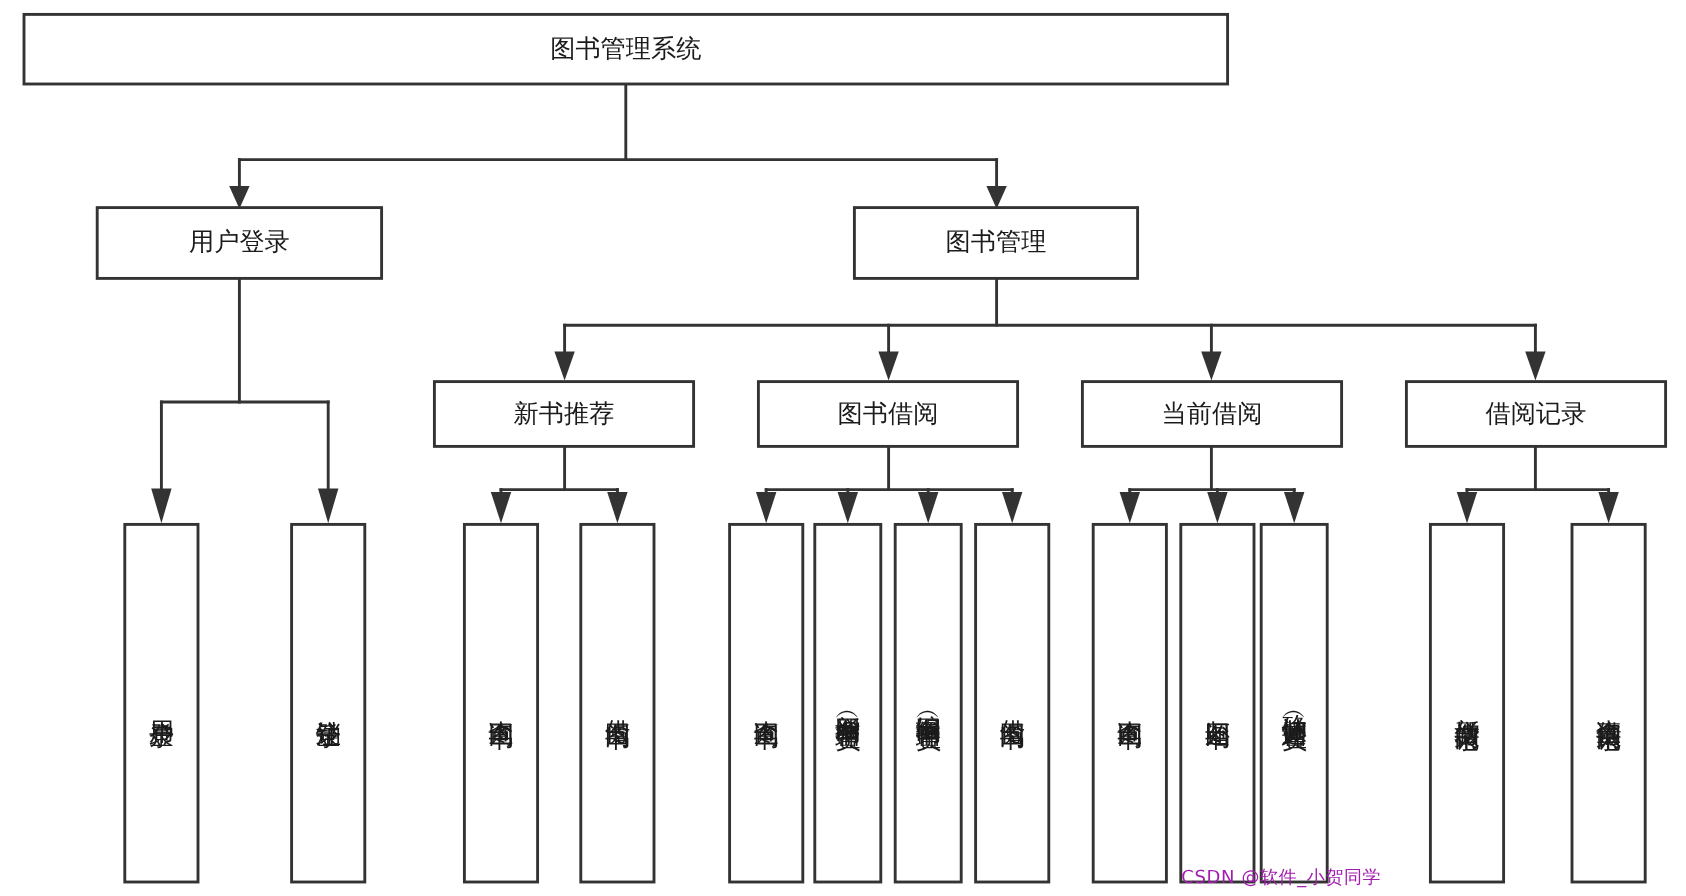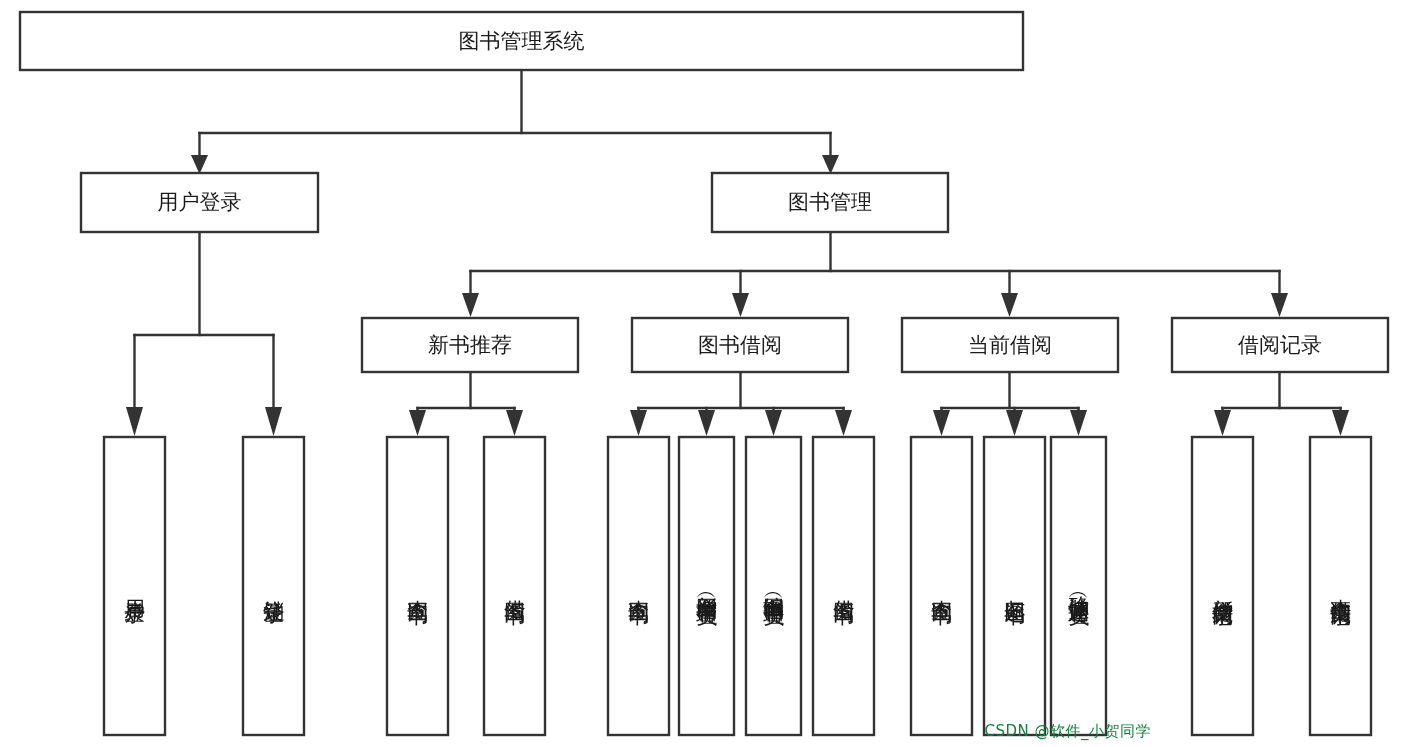--- a/index.html
+++ b/index.html
@@ -63,21 +63,21 @@
     letter-spacing: 1.5px;
     white-space: nowrap;
     pointer-events: none;
   }
   .watermark {
     position: absolute;
     right: 10px;
     bottom: 6px;
     font-family: "DejaVu Sans", "Liberation Sans", sans-serif;
     font-size: 15px;
-    color: #15803d;
+    color: #a21caf;
     white-space: nowrap;
     letter-spacing: 0.5px;
   }
 </style>
 </head>
 <body>
 
 <div id="diagram-root">
 
   <svg class="diagram-svg" viewBox="0 0 1405 747">

